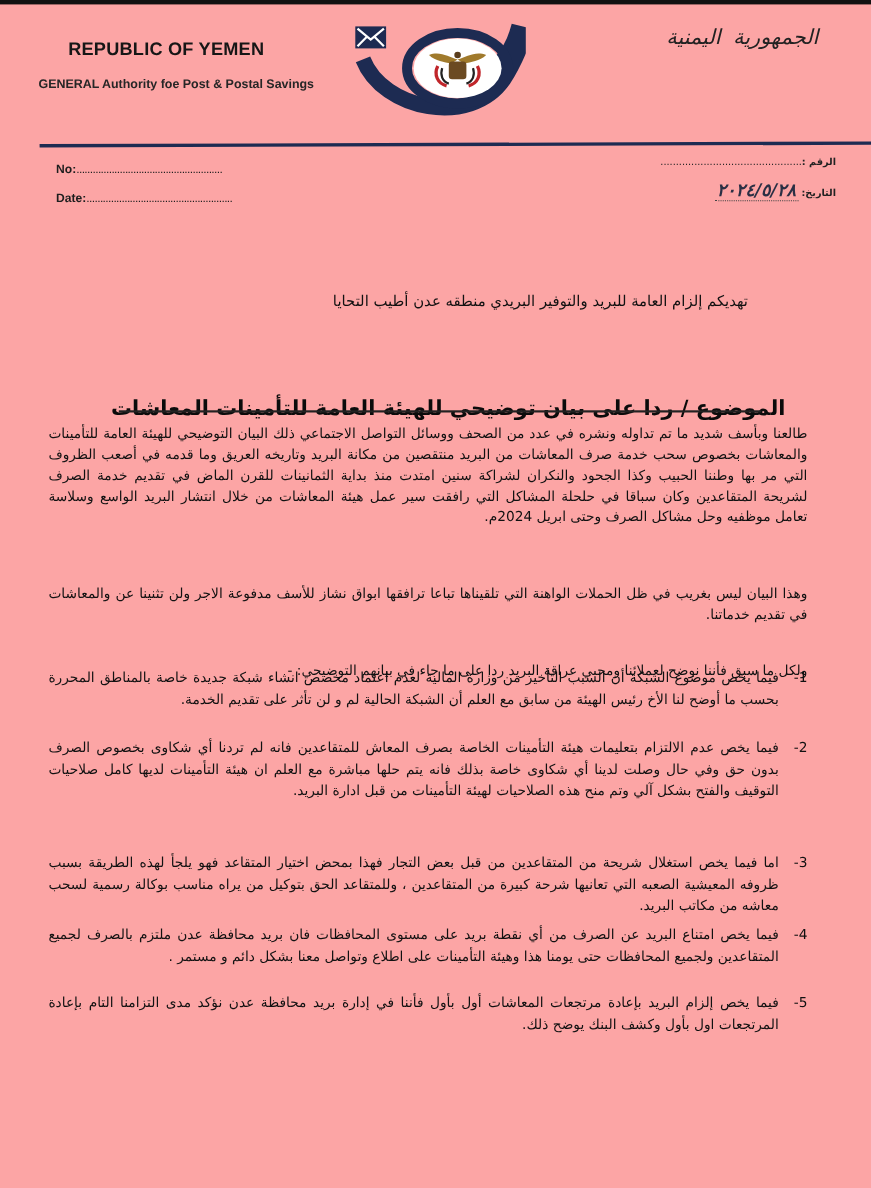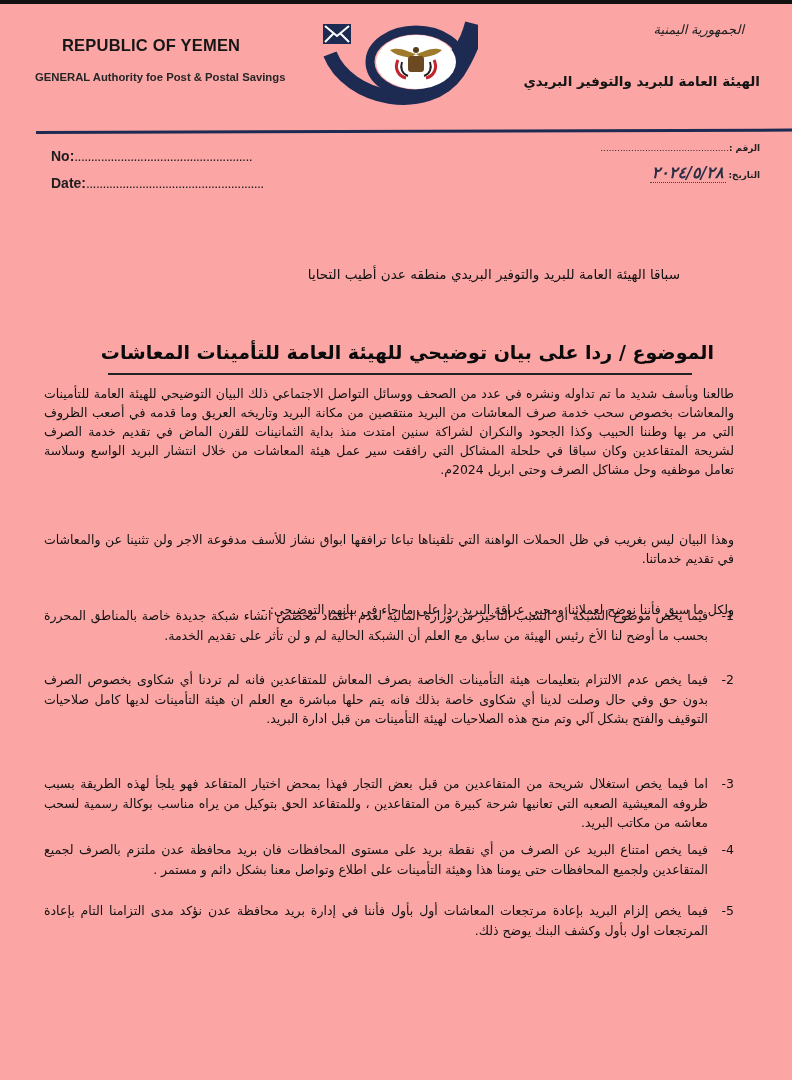--- a/index.html
+++ b/index.html
@@ -21,39 +21,39 @@
     letter-spacing: 0.2px;
   }
   .en-sub {
     position: absolute; left: 19px; top: 67px;
     font-family: "Liberation Sans", sans-serif; font-weight: bold; font-size: 11.3px; color: #262626; margin-left: 16px;
   }
 
   
   .ar-calli {
     position: absolute; right: 48px; top: 18px; direction: rtl;
-    font-family: Liberation Sans, sans-serif; font-style: italic; font-size: 13px; color: #222;
+    font-family: Liberation Mono, monospace; font-style: italic; font-size: 19px; color: #222;
   }
   .ar-org {
     position: absolute; right: 32px; top: 69px; direction: rtl;
     font-family: "DejaVu Sans", sans-serif; font-weight: bold; font-size: 13.5px; color: #151515;
   }
 
   
   .logo { position: absolute; left: 318px; top: 16px; width: 160px; height: 92px; }
 
   
   .rule {
     position: absolute; left: 36px; top: 127px; width: 756px; height: 3px; background: #1d2b52;
     transform: rotate(-0.18deg); transform-origin: left center;
   }
 
   .field-en {
     position: absolute; left: 51px; font-family: "Liberation Sans", sans-serif;
-    font-weight: bold; font-size: 14px; color: #1e1e1e;
+    font-weight: bold; font-size: 11px; color: #1e1e1e;
   }
   .field-en .dots { font-weight: normal; letter-spacing: -0.6px; }
   .field-no { top: 144px; }
   .field-date { top: 171px; }
 
   .field-ar {
     position: absolute; right: 32px; direction: rtl; font-size: 8.8px; font-weight: bold; color: #222;
     font-family: "DejaVu Sans", sans-serif;
   }
   .field-ar-no { top: 139px; }
@@ -62,21 +62,21 @@
     font-family: "DejaVu Serif", serif; font-style: italic; font-size: 16px; color: #2b2f44;
     letter-spacing: 2px; border-bottom: 1px dotted #444; padding: 0 2px;
   }
 
   .ar {
     position: absolute; direction: rtl; text-align: right; color: #111;
     font-family: "DejaVu Sans", sans-serif;
   }
   .greeting { right: 112px; top: 262px; font-size: 13.5px; }
   .subject {
-    right: 78px; top: 337px; font-size: 19px; font-weight: bold; color: #0b0b0b;
+    right: 78px; top: 356px; font-size: 19px; font-weight: bold; color: #0b0b0b;
     padding-bottom: 2px;
   }
   .subject-line {
     position: absolute; left: 108px; top: 369px; width: 584px; height: 1.5px; background: #222;
   }
 
   .para {
     right: 58px; width: 690px; font-size: 12.5px; line-height: 19px; text-align: justify;
     text-align-last: right;
   }
@@ -100,21 +100,20 @@
 </head>
 <body>
 
 <div class="topbar"></div>
 <div class="page">
 
   <div class="en-title">REPUBLIC OF YEMEN</div>
   <div class="en-sub">GENERAL Authority foe Post &amp; Postal Savings</div>
 
   <div class="ar-calli">الجمهورية اليمنية</div>
-  <div class="ar-org">الهيئة العامة للبريد والتوفير البريدي</div>
 
   <svg class="logo" viewBox="0 0 160 92">
 
     <g>
       <rect x="5" y="4" width="28" height="20" fill="#1d2b52"></rect>
       <path d="M7 6 L19 16 L31 6 M7 22 L16 13 M31 22 L22 13" stroke="#fff" stroke-width="2" fill="none"></path>
     </g>
 
     <path d="M12 34 C 30 80, 110 96, 140 52 C 152 34, 156 18, 160 12 L 152 10 C 146 30, 130 48, 110 56" stroke="#1d2b52" stroke-width="14" fill="none" stroke-linecap="butt"></path>
     <ellipse cx="98" cy="42" rx="46" ry="32" fill="none" stroke="#1d2b52" stroke-width="9"></ellipse>
@@ -141,21 +140,21 @@
   </div>
 
   <div class="field-ar field-ar-no">
     <span>الرقم :</span><span style="font-weight:normal">..............................................</span>
   </div>
   <div class="field-ar field-ar-date">
     <span>التاريخ:</span>
     <span class="handwritten">٢٠٢٤/٥/٢٨</span>
   </div>
 
-  <div class="ar greeting">سباقا الهيئة العامة للبريد والتوفير البريدي منطقه عدن أطيب التحايا</div>
+  <div class="ar greeting">تهديكم إلزام العامة للبريد والتوفير البريدي منطقه عدن أطيب التحايا</div>
   <div class="ar subject">الموضوع / ردا على بيان توضيحي للهيئة العامة للتأمينات المعاشات</div>
   <div class="subject-line"></div>
 
   <div class="ar para p1">طالعنا وبأسف شديد ما تم تداوله ونشره في عدد من الصحف ووسائل التواصل الاجتماعي ذلك البيان التوضيحي للهيئة العامة للتأمينات والمعاشات بخصوص سحب خدمة صرف المعاشات من البريد منتقصين من مكانة البريد وتاريخه العريق وما قدمه في أصعب الظروف التي مر بها وطننا الحبيب وكذا الجحود والنكران لشراكة سنين امتدت منذ بداية الثمانينات للقرن الماض في تقديم خدمة الصرف لشريحة المتقاعدين وكان سباقا في حلحلة المشاكل التي رافقت سير عمل هيئة المعاشات من خلال انتشار البريد الواسع وسلاسة تعامل موظفيه وحل مشاكل الصرف وحتى ابريل 2024م.</div>
   <div class="ar para p2">وهذا البيان ليس بغريب في ظل الحملات الواهنة التي تلقيناها تباعا ترافقها ابواق نشاز للأسف مدفوعة الاجر ولن تثنينا عن والمعاشات في تقديم خدماتنا.</div>
   <div class="ar para p3">ولكل ما سبق فأننا نوضح لعملائنا ومحبي عراقة البريد ردا على ما جاء في بيانهم التوضيحي: -</div>
 
   <div class="list">
     <div class="item i1">
       <span class="num">1-</span>

